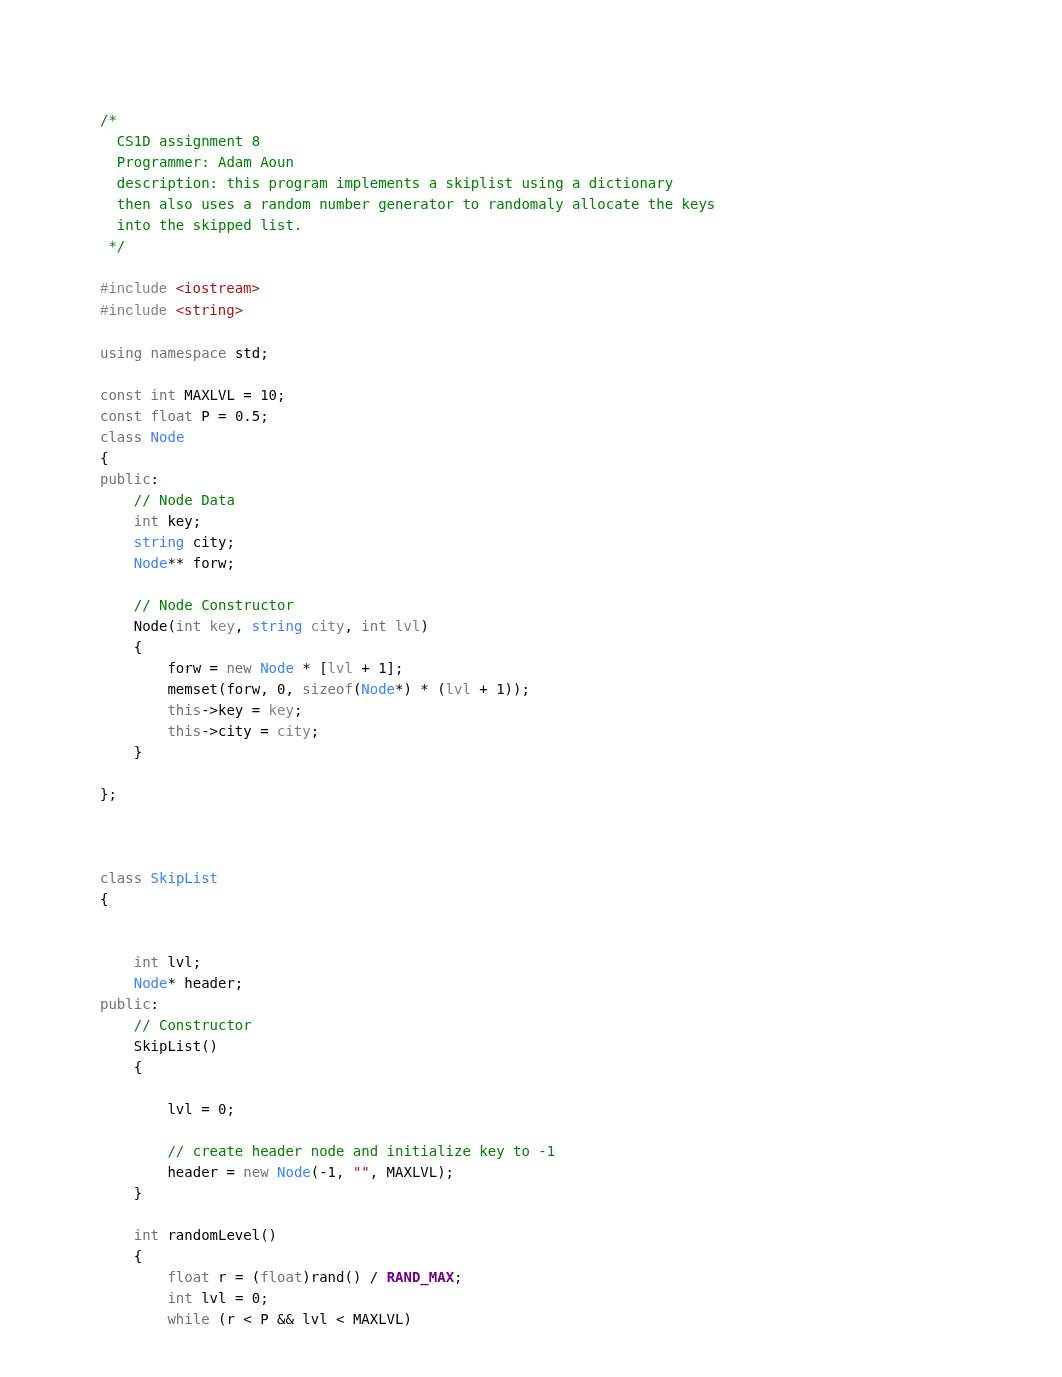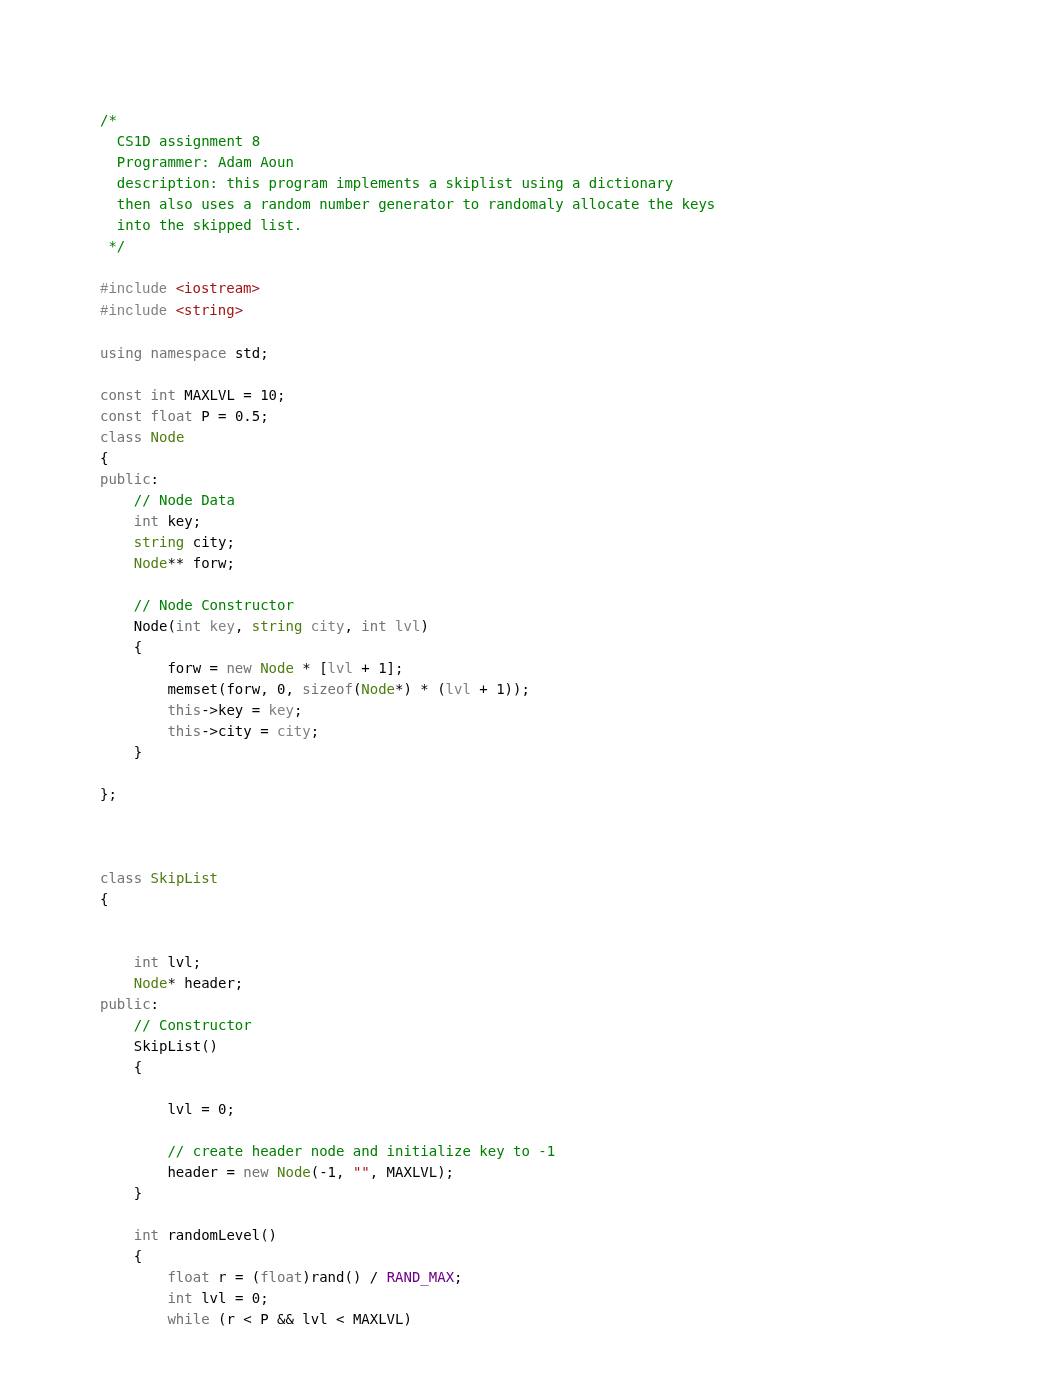--- a/index.html
+++ b/index.html
@@ -15,23 +15,23 @@
     padding: 110px 100px 60px 100px;
     box-sizing: border-box;
     font-family: "DejaVu Sans Mono", "Menlo", "Consolas", monospace;
     font-size: 14px;
     line-height: 1.5;
     white-space: pre;
     color: #000000;
   }
   .c-comment { color: #008000; }
   .c-keyword { color: #737373; }
-  .c-classname { color: #4d7c0f; }
+  .c-classname { color: #3b82f6; }
   .c-string { color: #a31515; }
   .c-preproc { color: #808080; font-family: Liberation Mono, monospace; }
   .c-param { color: #808080; text-align: right; }
-  .c-macro { color: #6f008a; }
+  .c-macro { color: #6f008a; font-weight: bold; }
   .c-default { color: #000000; }
 </style>
 </head>
 <body>
 
 <div class="page"><div id="code-container"><div><span class="c-comment">/*</span></div><div><span class="c-comment">  CS1D assignment 8</span></div><div><span class="c-comment">  Programmer: Adam Aoun</span></div><div><span class="c-comment">  description: this program implements a skiplist using a dictionary</span></div><div><span class="c-comment">  then also uses a random number generator to randomaly allocate the keys</span></div><div><span class="c-comment">  into the skipped list.</span></div><div><span class="c-comment"> */</span></div><div>&nbsp;</div><div><span class="c-preproc">#include </span><span class="c-string">&lt;iostream&gt;</span></div><div><span class="c-preproc">#include </span><span class="c-string">&lt;string&gt;</span></div><div>&nbsp;</div><div><span class="c-keyword">using</span><span class="c-default"> </span><span class="c-keyword">namespace</span><span class="c-default"> std;</span></div><div>&nbsp;</div><div><span class="c-keyword">const</span><span class="c-default"> </span><span class="c-keyword">int</span><span class="c-default"> MAXLVL = 10;</span></div><div><span class="c-keyword">const</span><span class="c-default"> </span><span class="c-keyword">float</span><span class="c-default"> P = 0.5;</span></div><div><span class="c-keyword">class</span><span class="c-default"> </span><span class="c-classname">Node</span></div><div><span class="c-default">{</span></div><div><span class="c-keyword">public</span><span class="c-default">:</span></div><div><span class="c-default">    </span><span class="c-comment">// Node Data</span></div><div><span class="c-default">    </span><span class="c-keyword">int</span><span class="c-default"> key;</span></div><div><span class="c-default">    </span><span class="c-classname">string</span><span class="c-default"> city;</span></div><div><span class="c-default">    </span><span class="c-classname">Node</span><span class="c-default">** forw;</span></div><div>&nbsp;</div><div><span class="c-default">    </span><span class="c-comment">// Node Constructor</span></div><div><span class="c-default">    Node(</span><span class="c-keyword">int</span><span class="c-default"> </span><span class="c-param">key</span><span class="c-default">, </span><span class="c-classname">string</span><span class="c-default"> </span><span class="c-param">city</span><span class="c-default">, </span><span class="c-keyword">int</span><span class="c-default"> </span><span class="c-param">lvl</span><span class="c-default">)</span></div><div><span class="c-default">    {</span></div><div><span class="c-default">        forw = </span><span class="c-keyword">new</span><span class="c-default"> </span><span class="c-classname">Node</span><span class="c-default"> * [</span><span class="c-param">lvl</span><span class="c-default"> + 1];</span></div><div><span class="c-default">        memset(forw, 0, </span><span class="c-keyword">sizeof</span><span class="c-default">(</span><span class="c-classname">Node</span><span class="c-default">*) * (</span><span class="c-param">lvl</span><span class="c-default"> + 1));</span></div><div><span class="c-default">        </span><span class="c-keyword">this</span><span class="c-default">-&gt;key = </span><span class="c-param">key</span><span class="c-default">;</span></div><div><span class="c-default">        </span><span class="c-keyword">this</span><span class="c-default">-&gt;city = </span><span class="c-param">city</span><span class="c-default">;</span></div><div><span class="c-default">    }</span></div><div>&nbsp;</div><div><span class="c-default">};</span></div><div>&nbsp;</div><div>&nbsp;</div><div>&nbsp;</div><div><span class="c-keyword">class</span><span class="c-default"> </span><span class="c-classname">SkipList</span></div><div><span class="c-default">{</span></div><div>&nbsp;</div><div>&nbsp;</div><div><span class="c-default">    </span><span class="c-keyword">int</span><span class="c-default"> lvl;</span></div><div><span class="c-default">    </span><span class="c-classname">Node</span><span class="c-default">* header;</span></div><div><span class="c-keyword">public</span><span class="c-default">:</span></div><div><span class="c-default">    </span><span class="c-comment">// Constructor</span></div><div><span class="c-default">    SkipList()</span></div><div><span class="c-default">    {</span></div><div>&nbsp;</div><div><span class="c-default">        lvl = 0;</span></div><div>&nbsp;</div><div><span class="c-default">        </span><span class="c-comment">// create header node and initialize key to -1</span></div><div><span class="c-default">        header = </span><span class="c-keyword">new</span><span class="c-default"> </span><span class="c-classname">Node</span><span class="c-default">(-1, </span><span class="c-string">""</span><span class="c-default">, MAXLVL);</span></div><div><span class="c-default">    }</span></div><div>&nbsp;</div><div><span class="c-default">    </span><span class="c-keyword">int</span><span class="c-default"> randomLevel()</span></div><div><span class="c-default">    {</span></div><div><span class="c-default">        </span><span class="c-keyword">float</span><span class="c-default"> r = (</span><span class="c-keyword">float</span><span class="c-default">)rand() / </span><span class="c-macro">RAND_MAX</span><span class="c-default">;</span></div><div><span class="c-default">        </span><span class="c-keyword">int</span><span class="c-default"> lvl = 0;</span></div><div><span class="c-default">        </span><span class="c-keyword">while</span><span class="c-default"> (r &lt; P &amp;&amp; lvl &lt; MAXLVL)</span></div></div></div>
 
 </body></html>

